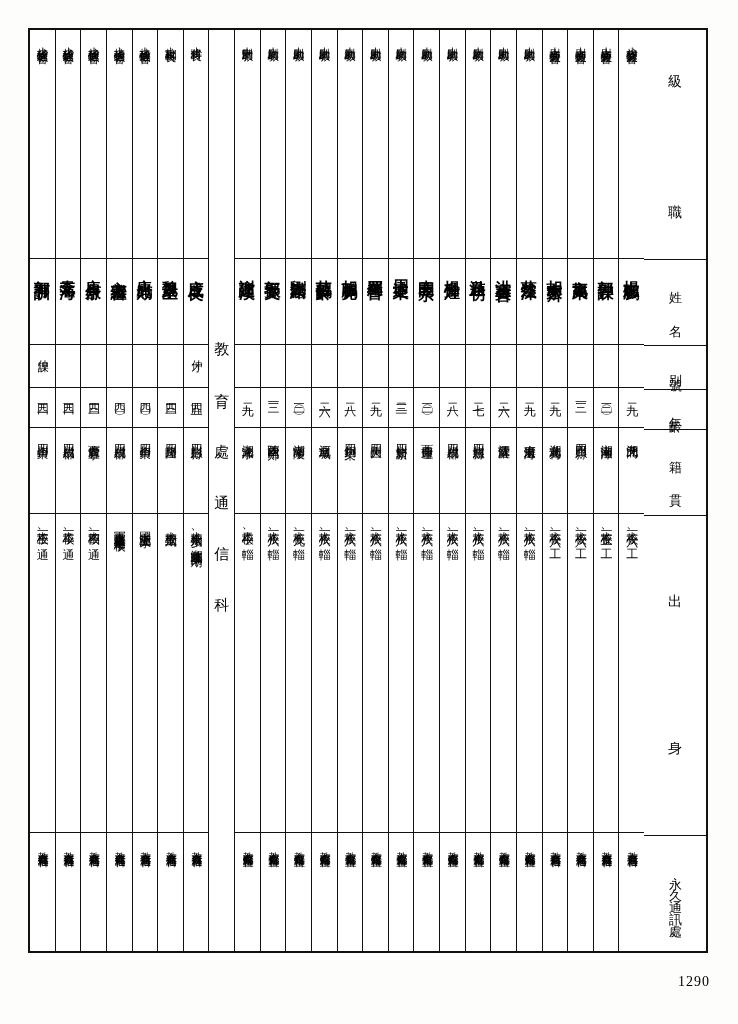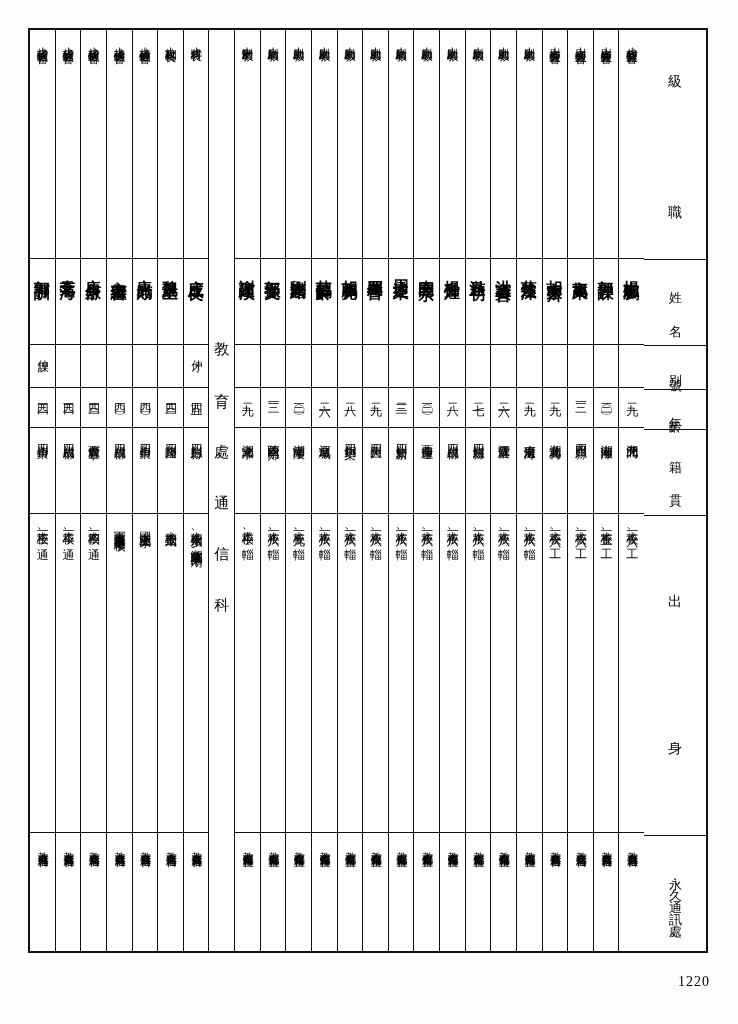--- a/index.html
+++ b/index.html
@@ -721,14 +721,14 @@
             <span class="v edu-txt">本校一三、通</span>
           </div>
           <div class="cell band-addr last">
             <span class="v addr-txt">教育處通信科</span>
           </div>
         </div>
       </div>
 
   </div>
 
-  <div id="page-number">1220</div>
+  <div id="page-number">1290</div>
 </div>
 
 </body></html>

